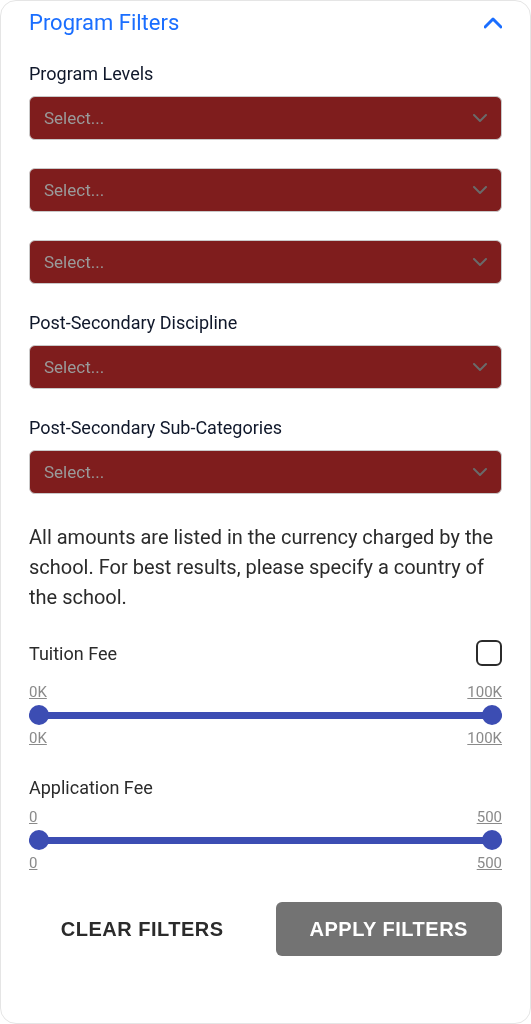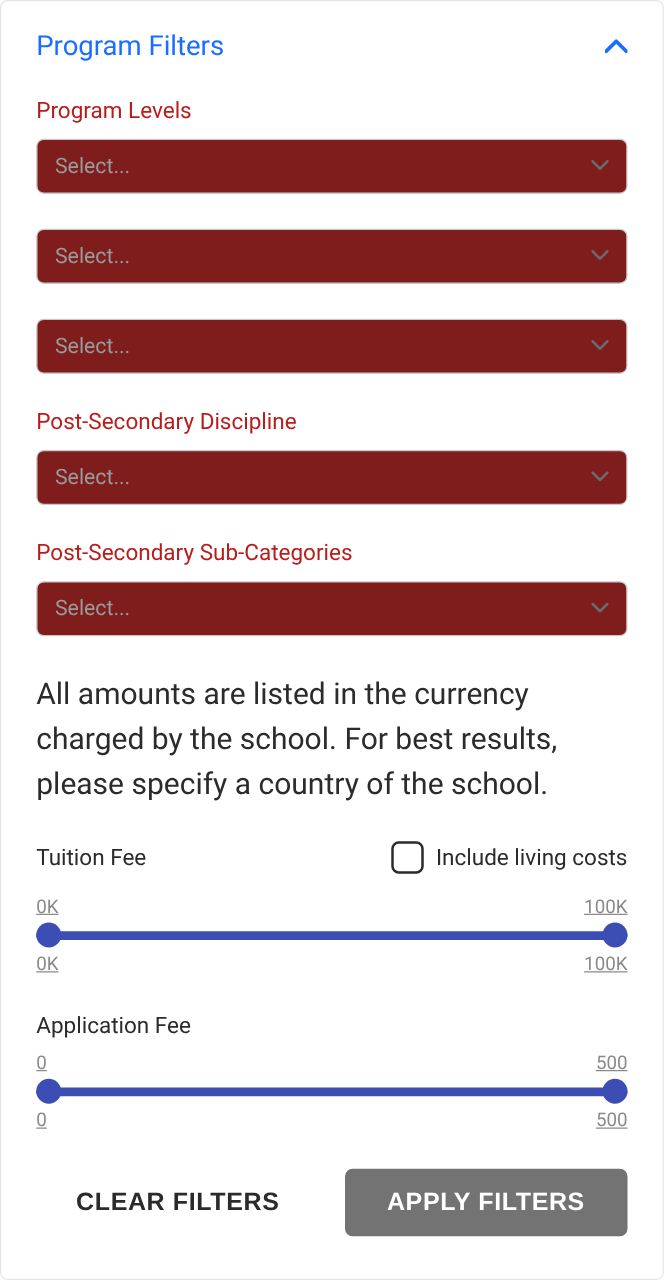--- a/index.html
+++ b/index.html
@@ -8,22 +8,22 @@
       padding: 0;
     }
     body {
       font-family: -apple-system, BlinkMacSystemFont, "Segoe UI", Roboto, "Helvetica Neue", Arial, sans-serif;
       background: #fff;
       width: 531px;
       height: 1024px;
     }
     .panel {
       border: 1px solid #e5e5e5;
-      border-radius: 6px;
-      padding: 24px 28px;
+      border-radius: 16px;
+      padding: 9px 28px;
       width: 100%;
       height: 100%;
       position: relative;
     }
     .panel-header {
       display: flex;
       justify-content: space-between;
       align-items: center;
       margin-bottom: 28px;
     }
@@ -35,21 +35,21 @@
     .chevron-up {
       color: #1a6eff;
       font-size: 18px;
       cursor: pointer;
     }
     .filter-group {
       margin-bottom: 28px;
     }
     .filter-label {
       font-size: 18px;
-      color: #b91c1c;
+      color: #0f172a;
       margin-bottom: 12px;
       display: flex;
       align-items: center;
       gap: 6px;
     }
     .info-icon {
       display: inline-flex;
       align-items: center;
       justify-content: center;
       width: 18px;
@@ -76,21 +76,21 @@
     }
     .select-placeholder {
       color: #9a9a9a;
       font-size: 17px;
     }
     .chevron-down {
       color: #6a6a6a;
       font-size: 14px;
     }
     .info-text {
-      font-size: 24px;
+      font-size: 20px;
       color: #2b2b2b;
       line-height: 1.5;
       margin-bottom: 28px;
     }
     .fee-header {
       display: flex;
       justify-content: space-between;
       align-items: center;
       margin-bottom: 17px;
     }
@@ -250,21 +250,20 @@
       </span>
     </div>
   </div>
 
   <div class="info-text">All amounts are listed in the currency charged by the school. For best results, please specify a country of the school.</div>
 
   <div class="fee-header">
     <div class="fee-label">Tuition Fee</div>
     <div class="checkbox-wrap">
       <div class="checkbox"></div>
-      <div class="checkbox-label">Include living costs</div>
     </div>
   </div>
 
   <div class="slider-wrap">
     <div class="slider-top-labels">
       <span>0K</span>
       <span>100K</span>
     </div>
     <div class="slider-track">
       <div class="slider-rail"></div>

